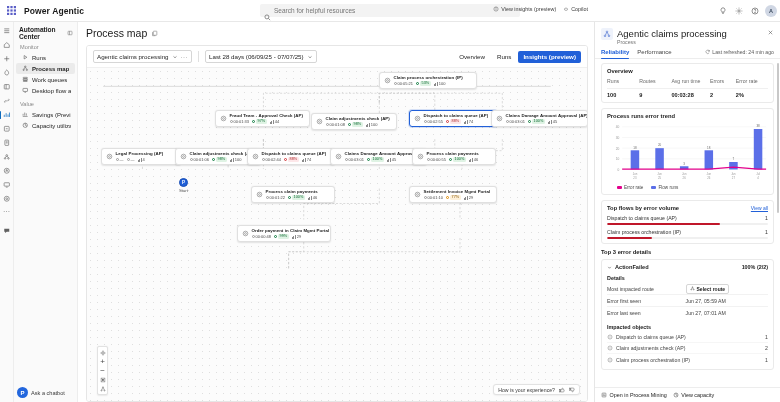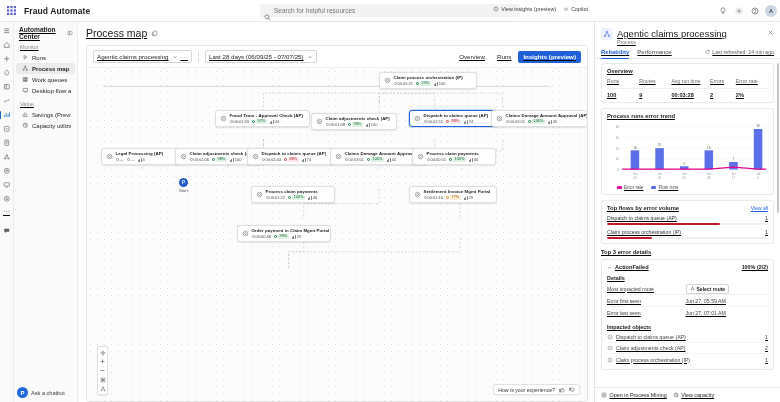--- a/index.html
+++ b/index.html
@@ -33,21 +33,21 @@
   .suite-right { margin-left: auto; display: flex; align-items: center; gap: 1px; padding-right: 3px; }
   .suite-right .ic { width: 15px; height: 15px; display:flex; align-items:center; justify-content:center; color: #5c5c5c; }
   .suite-right .ic svg { width: 8px; height: 8px; }
   .avatar-s {
     width: 12px; height: 12px; border-radius: 50%; background: #d0d7e4;
     display: flex; align-items: center; justify-content: center;
     font-size: 5.5px; color: #3b4a5e; font-weight: 600; margin-left: 2px;
   }
 
   
-  .body-row { flex: 1; display: flex; min-height: 0; text-decoration: underline; }
+  .body-row { flex: 1; display: flex; min-height: 0; }
 
   
   .rail {
     width: 14px; flex: 0 0 14px; background: #fafafa; border-right: 1px solid #ededed;
     display: flex; flex-direction: column; align-items: center; padding-top: 2px; gap: 0;
   }
   .rail-item {
     width: 14px; height: 14px; display: flex; align-items: center; justify-content: center;
     color: #616161; position: relative;
   }
@@ -292,21 +292,21 @@
           <rect x="3.4" y="0" width="2.2" height="2.2"></rect>
           <rect x="6.8" y="0" width="2.2" height="2.2"></rect>
           <rect x="0" y="3.4" width="2.2" height="2.2"></rect>
           <rect x="3.4" y="3.4" width="2.2" height="2.2"></rect>
           <rect x="6.8" y="3.4" width="2.2" height="2.2"></rect>
           <rect x="0" y="6.8" width="2.2" height="2.2"></rect>
           <rect x="3.4" y="6.8" width="2.2" height="2.2"></rect>
           <rect x="6.8" y="6.8" width="2.2" height="2.2"></rect>
         </svg>
     </div>
-    <div class="suite-title">Fraud Automate</div>
+    <div class="suite-title">Power Agentic</div>
     <div class="suite-search">
       <span class="mag">
         <svg viewBox="0 0 12 12" fill="none" stroke="currentColor" stroke-width="1.2">
             <circle cx="5" cy="5" r="3.4"></circle>
             <line x1="7.6" y1="7.6" x2="10.5" y2="10.5"></line>
           </svg>
       </span>
       <input placeholder="Search for helpful resources" style="">
     </div>
     <div class="suite-right">

